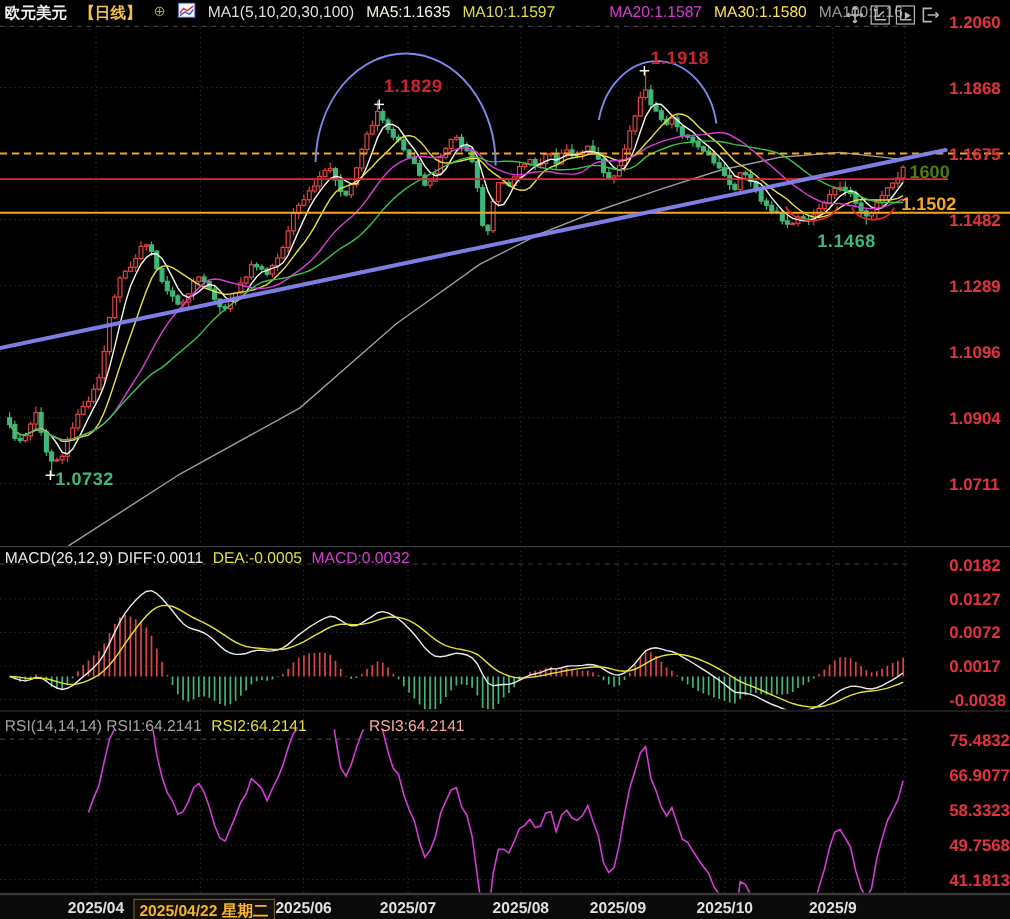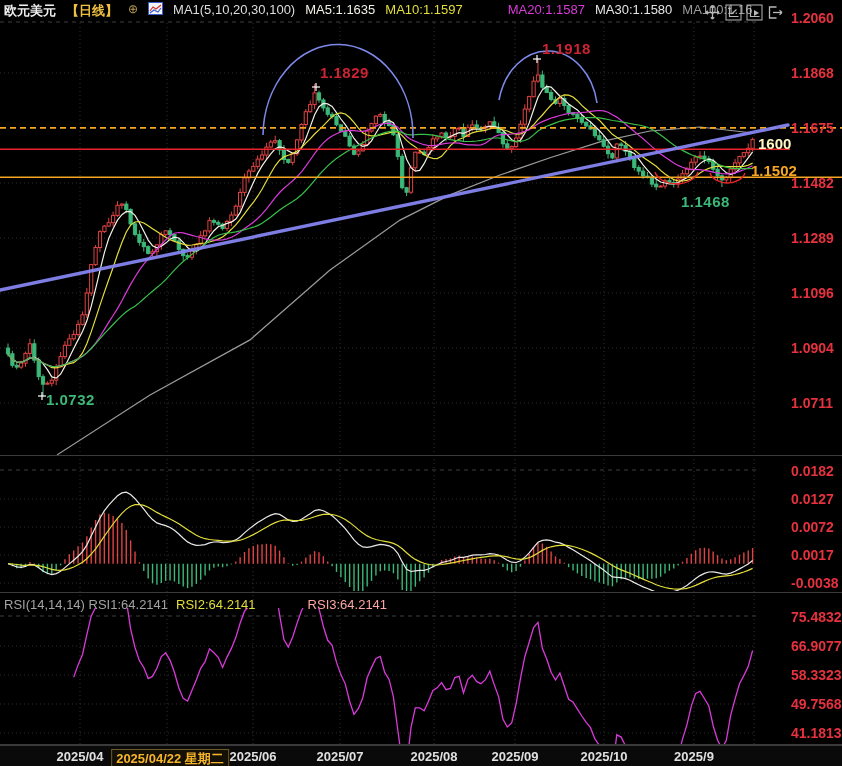--- a/index.html
+++ b/index.html
@@ -634,21 +634,21 @@
     <span class="per">【日线】</span>
     <span class="plus">⊕</span>
     <span class="mini">
       <svg width="15" height="13" viewBox="0 0 15 13">
         <rect x="0.5" y="0.5" width="14" height="12" fill="#f5f5f5" stroke="#3b5bd0"></rect>
         <polyline points="2,9 5,5 8,7 13,3" fill="none" stroke="#d03030" stroke-width="1.2"></polyline>
         <polyline points="2,11 6,8 10,10 13,6" fill="none" stroke="#3b5bd0" stroke-width="1.2"></polyline>
       </svg>
     </span>
     <span class="mas">MA1(5,10,20,30,100)</span>
-    <span id="machips"><span style="color: rgb(242, 242, 230);">MA5:1.1635</span><span style="color: rgb(227, 222, 58);">MA10:1.1597</span><span style="color: rgb(217, 58, 217); padding-left: 35px;">MA20:1.1587</span><span style="color: #e5e5e5;">MA30:1.1580</span><span style="color: rgb(155, 155, 155);">MA100:1.16</span></span>
+    <span id="machips"><span style="color: rgb(242, 242, 230);">MA5:1.1635</span><span style="color: rgb(227, 222, 58);">MA10:1.1597</span><span style="color: rgb(217, 58, 217); padding-left: 35px;">MA20:1.1587</span><span style="color: #fde047;">MA30:1.1580</span><span style="color: rgb(155, 155, 155);">MA100:1.16</span></span>
   </div>
 
   <div class="toolbar">
     <span class="tbtn">
       <svg width="17" height="17" viewBox="0 0 17 17">
         <g stroke="#b8b8b8" stroke-width="1.3" fill="none">
           <line x1="8.5" y1="2" x2="8.5" y2="15"></line>
             <line x1="2" y1="8.5" x2="15" y2="8.5"></line>
           <path d="M8.5 2 L6.8 3.8 M8.5 2 L10.2 3.8 M8.5 15 L6.8 13.2 M8.5 15 L10.2 13.2"></path>
           <path d="M2 8.5 L3.8 6.8 M2 8.5 L3.8 10.2 M15 8.5 L13.2 6.8 M15 8.5 L13.2 10.2"></path>
@@ -703,30 +703,31 @@
       <div class="axis-label" style="left: 791px; top: 575px; color: rgb(229, 50, 62);">-0.0038</div>
     </div>
   <div id="rsiaxis">
       <div class="axis-label" style="left: 791px; top: 609px; color: rgb(229, 50, 62);">75.4832</div>
       <div class="axis-label" style="left: 791px; top: 638px; color: rgb(229, 50, 62);">66.9077</div>
       <div class="axis-label" style="left: 791px; top: 667px; color: rgb(229, 50, 62);">58.3323</div>
       <div class="axis-label" style="left: 791px; top: 696px; color: rgb(229, 50, 62);">49.7568</div>
       <div class="axis-label" style="left: 791px; top: 725px; color: rgb(229, 50, 62);">41.1813</div>
     </div>
 
+  <div class="indrow" id="macdrow" style="top:457px"><span style="color: rgb(232, 232, 232);">MACD(26,12,9) DIFF:0.0011</span><span style="color: rgb(227, 222, 58);">DEA:-0.0005</span><span style="color: rgb(217, 58, 217);">MACD:0.0032</span></div>
   <div class="indrow" id="rsirow" style="top:597px"><span style="color: #a3a3a3;">RSI(14,14,14) RSI1:64.2141</span><span style="color: rgb(227, 222, 58);">RSI2:64.2141</span><span style="color: #fca5a5; margin-left: 44px;">RSI3:64.2141</span></div>
 
   <div id="anns">
       <div class="ann" style="left: 320px; top: 64px; color: rgb(204, 36, 51);">1.1829</div>
       <div class="ann" style="left: 542px; top: 40px; color: rgb(204, 36, 51);">1.1918</div>
       <div class="ann" style="left: 681px; top: 193px; color: rgb(60, 184, 120);">1.1468</div>
       <div class="ann" style="left: 46px; top: 391px; color: rgb(60, 184, 120);">1.0732</div>
     </div>
   <div id="linelabels">
-      <div class="linelabel" style="left: 758px; top: 135px; color: #fef9c3;">1600</div>
+      <div class="linelabel" style="left: 758px; top: 135px; color: #4d7c0f;">1600</div>
       <div class="linelabel" style="left: 751px; top: 162px; color: rgb(245, 166, 35);">1.1502</div>
     </div>
 
   <div class="xaxis" id="xaxis">
       <div class="xlabel" style="left: 80px;">2025/04</div>
       <div class="xlabel sel" style="left: 170px;">2025/04/22 星期二</div>
       <div class="xlabel" style="left: 253px;">2025/06</div>
       <div class="xlabel" style="left: 340px;">2025/07</div>
       <div class="xlabel" style="left: 434px;">2025/08</div>
       <div class="xlabel" style="left: 515px;">2025/09</div>

